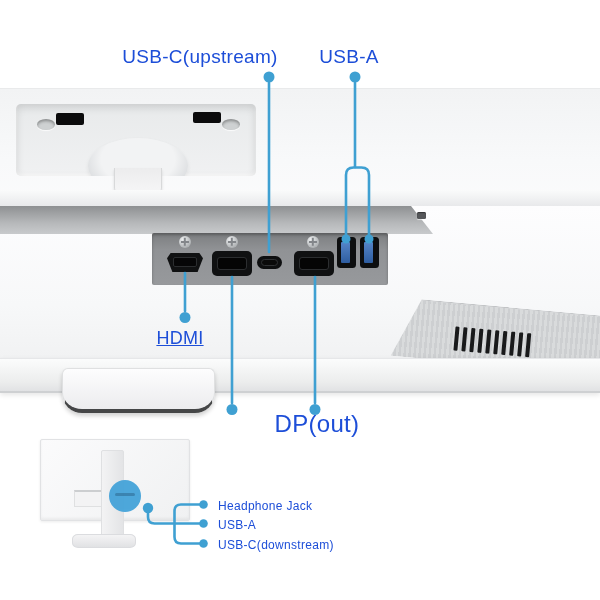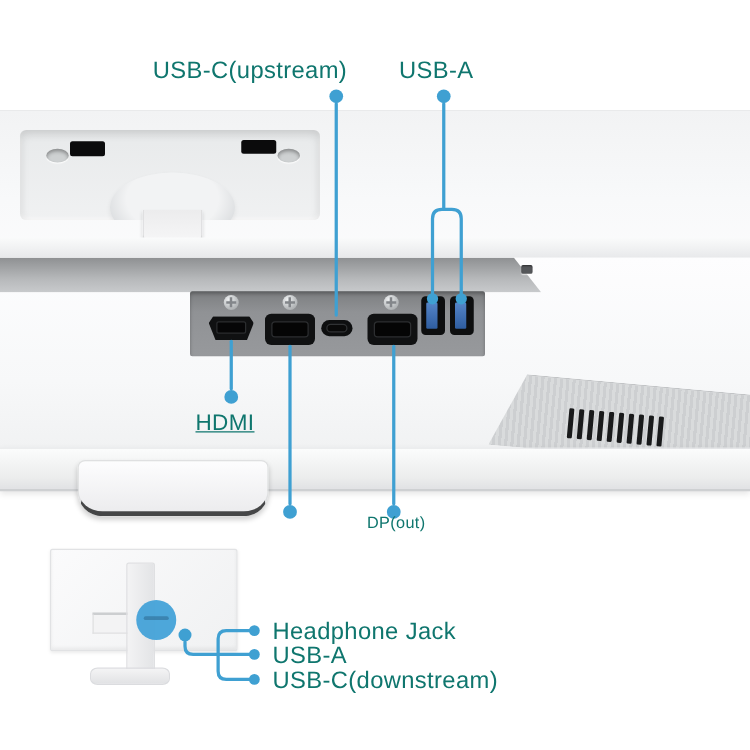--- a/index.html
+++ b/index.html
@@ -94,28 +94,28 @@
   .mini-recess{left:74px;top:490px;width:34px;height:14px;background:#f3f3f4;
     border:1px solid #dfe0e1;border-top:2px solid #ccced0;}
   .mini-base{left:72px;top:534px;width:62px;height:12px;border-radius:6px/5px;
     background:linear-gradient(180deg,#f4f4f5,#e1e2e4);border:1px solid #dbdcdf;}
   .highlight-circle{left:109px;top:480px;width:32px;height:32px;border-radius:50%;
     background:#45a3d9;opacity:.95;}
   .highlight-circle::after{content:"";position:absolute;left:6px;top:13px;width:20px;height:3px;
     border-radius:2px;background:rgba(15,60,95,.35);}
 
   
-  .lbl{position:absolute;color:#0f766e;text-align:center;letter-spacing:.3px;font-weight:500;}
+  .lbl{position:absolute;color:#1d4ed8;text-align:center;letter-spacing:.3px;font-weight:500;}
   .lbl-top{font-size:19px;line-height:22px;top:46px;}
   .lbl-usbc-up{left:90px;width:220px;}
   .lbl-usba-rear{left:289px;width:120px;}
   .lbl-hdmi{left:130px;top:328px;width:100px;font-size:18px;text-decoration:underline;}
   .lbl-dpin{left:180px;top:410px;width:100px;font-size:19px;}
-  .lbl-dpout{left:267px;top:410px;width:100px;font-size:13px;}
-  .lbl-side{text-align:left;font-size:19px;line-height:18px;left:218px;width:200px;}
+  .lbl-dpout{left:267px;top:410px;width:100px;font-size:24px;}
+  .lbl-side{text-align:left;font-size:12px;line-height:18px;left:218px;width:200px;}
   .lbl-hp{top:497px;} .lbl-usba-side{top:516px;} .lbl-usbc-down{top:536px;}
 
   svg.overlay{position:absolute;left:0;top:0;width:600px;height:600px;pointer-events:none;}
 </style>
 </head>
 <body>
 
 <div class="stage">
 
   <div class="abs upper-back"></div>

